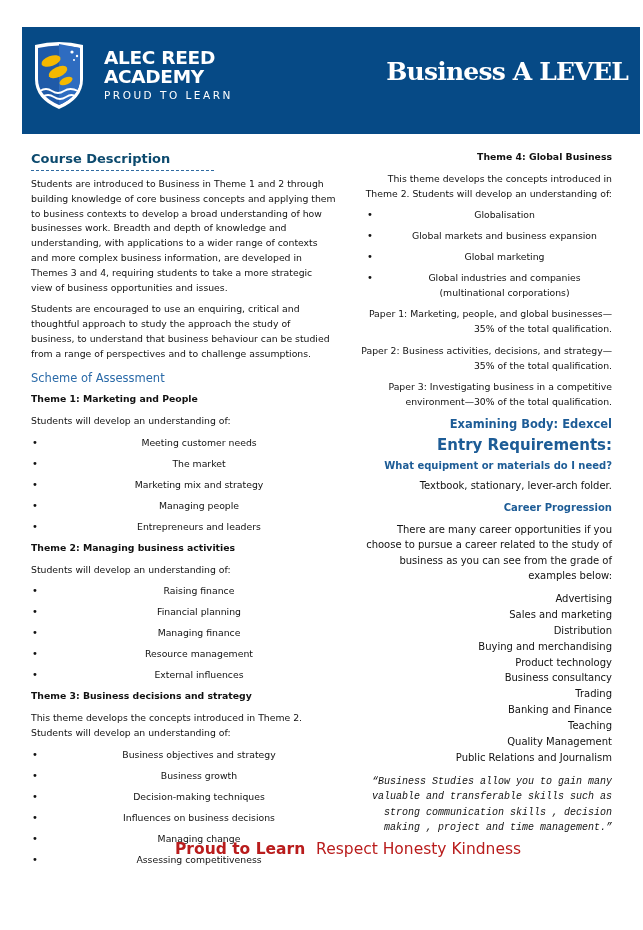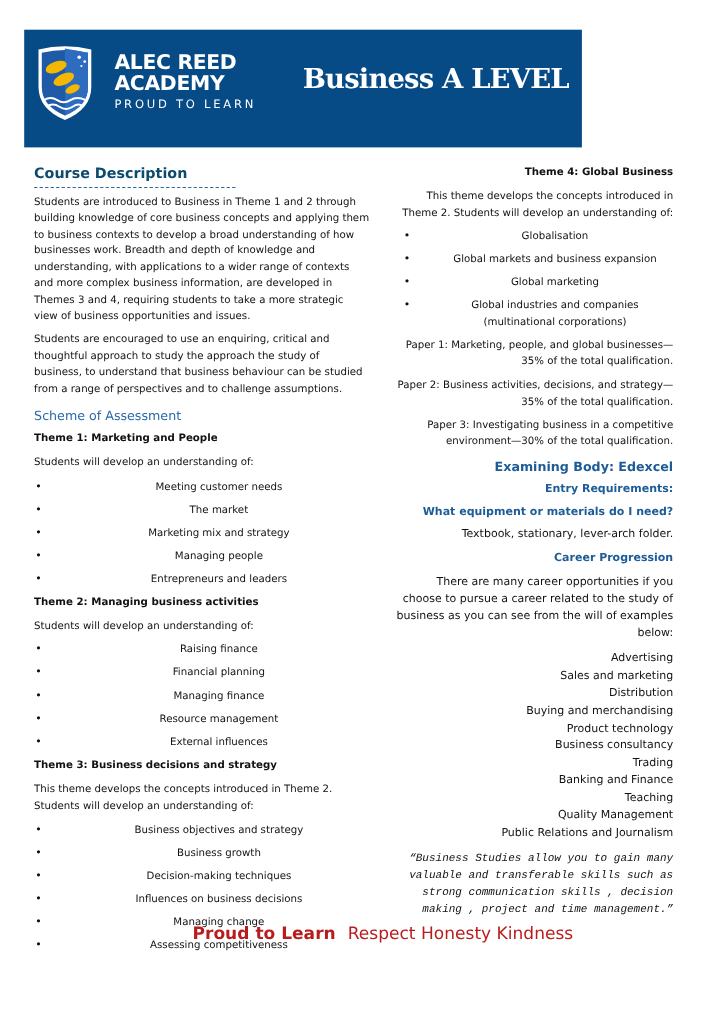--- a/index.html
+++ b/index.html
@@ -1,37 +1,37 @@
 <!DOCTYPE html>
 <html><head>
 <meta charset="utf-8">
 <style>
   html, body { margin: 0; padding: 0; background: #ffffff; }
   body { width: 643px; height: 930px; position: relative; overflow: hidden; font-family: "DejaVu Sans", sans-serif; color: #111; }
-  .banner { position: absolute; left: 22px; top: 27px; width: 507px; height: 107px; background: #064a86; }
+  .banner { position: absolute; left: 22px; top: 27px; width: 618px; height: 107px; background: #064a86; }
   .crest { position: absolute; left: 10px; top: 12px; width: 54px; height: 72px; }
   .school { position: absolute; left: 82px; top: 21px; color: #fff; }
   .school .n1, .school .n2 { font-family: "DejaVu Sans", sans-serif; font-weight: bold; font-size: 18.5px; line-height: 19px; letter-spacing: -0.3px; }
   .school .tag { font-family: "DejaVu Sans", sans-serif; font-size: 10.5px; letter-spacing: 2.5px; margin-top: 3px; }
   .title { position: absolute; right: 12px; top: 30px; color: #fff; font-family: "DejaVu Serif", serif; font-weight: bold; font-size: 25px; letter-spacing: -0.8px; }
 
   .col-left { position: absolute; left: 31px; top: 150px; width: 305px; font-size: 9.3px; line-height: 14.8px; }
   .col-right { position: absolute; left: 360px; top: 150px; width: 252px; font-size: 9.3px; line-height: 14.8px; text-align: right; }
   .h-course { color: #0c4a6e; font-weight: bold; font-size: 13px; margin: 0; line-height: 18px; }
   .dash { width: 183px; border-bottom: 1.5px dashed #2e6aa2; margin: 2px 0 6px 0; }
   p { margin: 0 0 7px 0; }
   .h-scheme { color: #2a6aa8; font-size: 11.5px; margin: 9px 0 7px 0; }
   .theme { font-weight: bold; margin: 6px 0 7px 0; }
   ul { list-style: none; margin: 0; padding: 0; }
   li { position: relative; padding-left: 31px; margin-bottom: 6.2px; text-align: center; }
   li::before { content: "•"; position: absolute; left: 1px; top: 0; font-size: 10px; }
   .col-right li { margin-left: 6px; }
   .blue-b { color: #1d5c96; font-weight: bold; }
   .h-exam { font-size: 11.5px; margin: 6px 0 6px 0; }
-  .h-entry { font-size: 10px; margin: 4px 0 6px 0; }
+  .h-entry { font-size: 15px; margin: 4px 0 6px 0; }
   .it { font-style: italic; font-size: 9.8px; line-height: 15.5px; }
   .h-equip { font-size: 10px; margin: 6px 0 6px 0; }
   .careers div { line-height: 15.9px; font-size: 10px; }
   .quote { font-style: italic; font-size: 10px; line-height: 15.5px; margin-top: 8px; font-family: Liberation Mono, monospace; }
   .footer { position: absolute; left: 175px; top: 840px; color: #b91c1c; font-size: 15.5px; white-space: nowrap; }
   .footer .b { font-weight: bold; margin-right: 6px; }
 </style>
 </head>
 <body>
 
@@ -106,21 +106,21 @@
     <li>Global industries and companies (multinational corporations)</li>
   </ul>
   <p>Paper 1: Marketing, people, and global businesses—35% of the total qualification.</p>
   <p>Paper 2: Business activities, decisions, and strategy—35% of the total qualification.</p>
   <p>Paper 3: Investigating business in a competitive environment—30% of the total qualification.</p>
   <div class="blue-b h-exam">Examining Body: Edexcel</div>
   <div class="blue-b h-entry">Entry Requirements:</div>
   <div class="blue-b h-equip">What equipment or materials do I need?</div>
   <p style="font-size:10px">Textbook, stationary, lever-arch folder.</p>
   <div class="blue-b h-equip">Career Progression</div>
-  <p style="font-size:10px;line-height:15.5px">There are many career opportunities if you choose to pursue a career related to the study of business as you can see from the will of examples below:</p>
+  <p style="font-size:10px;line-height:15.5px">There are many career opportunities if you choose to pursue a career related to the study of business as you can see from the grade of examples below:</p>
   <div class="careers">
     <div>Advertising</div>
     <div>Sales and marketing</div>
     <div>Distribution</div>
     <div>Buying and merchandising</div>
     <div>Product technology</div>
     <div>Business consultancy</div>
     <div>Trading</div>
     <div>Banking and Finance</div>
     <div>Teaching</div>

